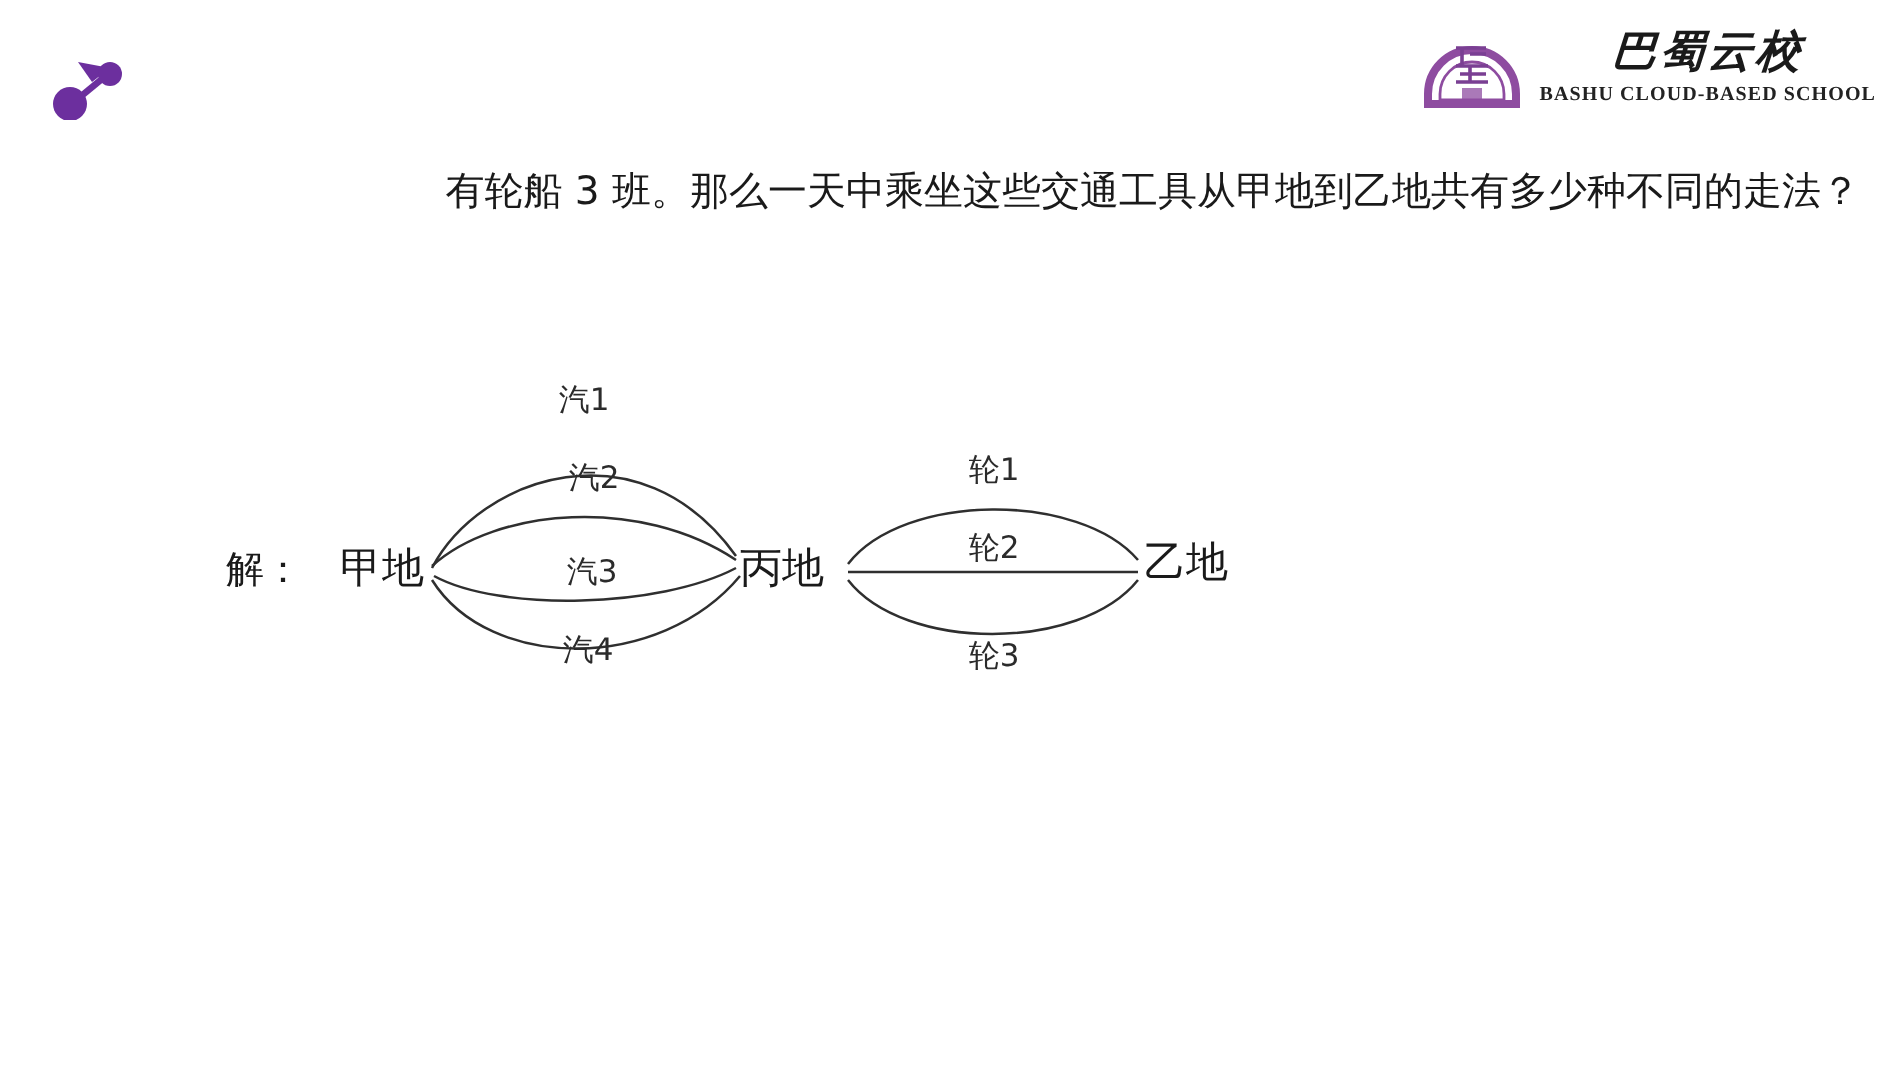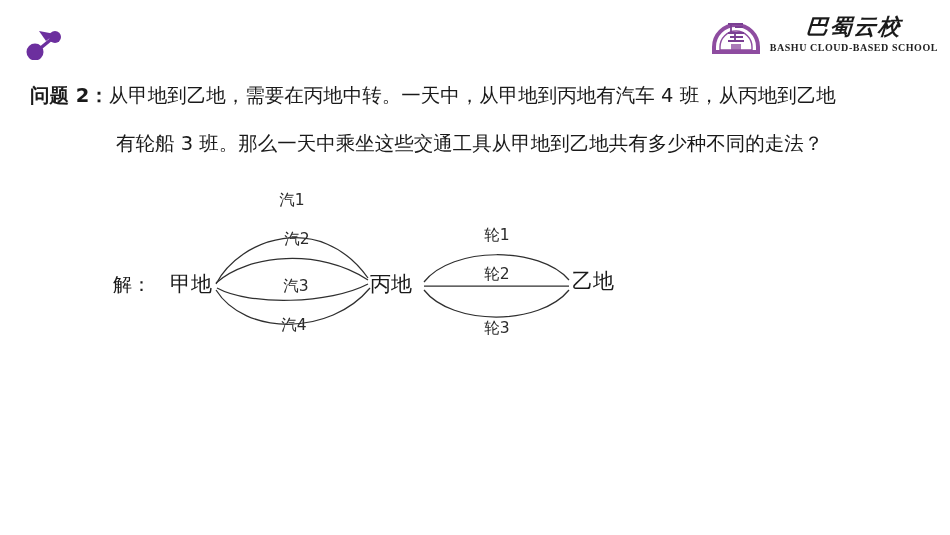--- a/index.html
+++ b/index.html
@@ -80,20 +80,21 @@
     color: #1a1a1a;
   }
   .q-line {
     font-size: 19.5px;
     line-height: 48px;
     white-space: nowrap;
     font-family: "DejaVu Sans", "Liberation Sans", sans-serif;
   }
   .q-line.line2 {
     padding-left: 86px;
+    text-align: right;
   }
   .q-label {
     font-weight: 700;
   }
 
   
   .diagram {
     position: absolute;
     left: 0;
     top: 178px;
@@ -151,23 +152,20 @@
       </svg>
     </div>
     <div class="logo-word">
       <div class="logo-cn">巴蜀云校</div>
       <div class="logo-en">BASHU CLOUD-BASED SCHOOL</div>
     </div>
   </div>
 </div>
 
 <div class="question-block">
-  <div class="q-line line1">
-    <span class="q-label">问题 2：</span><span>从甲地到乙地，需要在丙地中转。一天中，从甲地到丙地有汽车 4 班，从丙地到乙地</span>
-  </div>
   <div class="q-line line2">有轮船 3 班。那么一天中乘坐这些交通工具从甲地到乙地共有多少种不同的走法？</div>
 </div>
 
 <div class="diagram">
   <svg width="950" height="190" viewBox="0 0 950 190">
 
     <text class="solve-text" x="113" y="113">解：</text>
 
     <text class="node-text" x="170" y="113">甲地</text>
     <text class="node-text" x="370" y="113">丙地</text>

